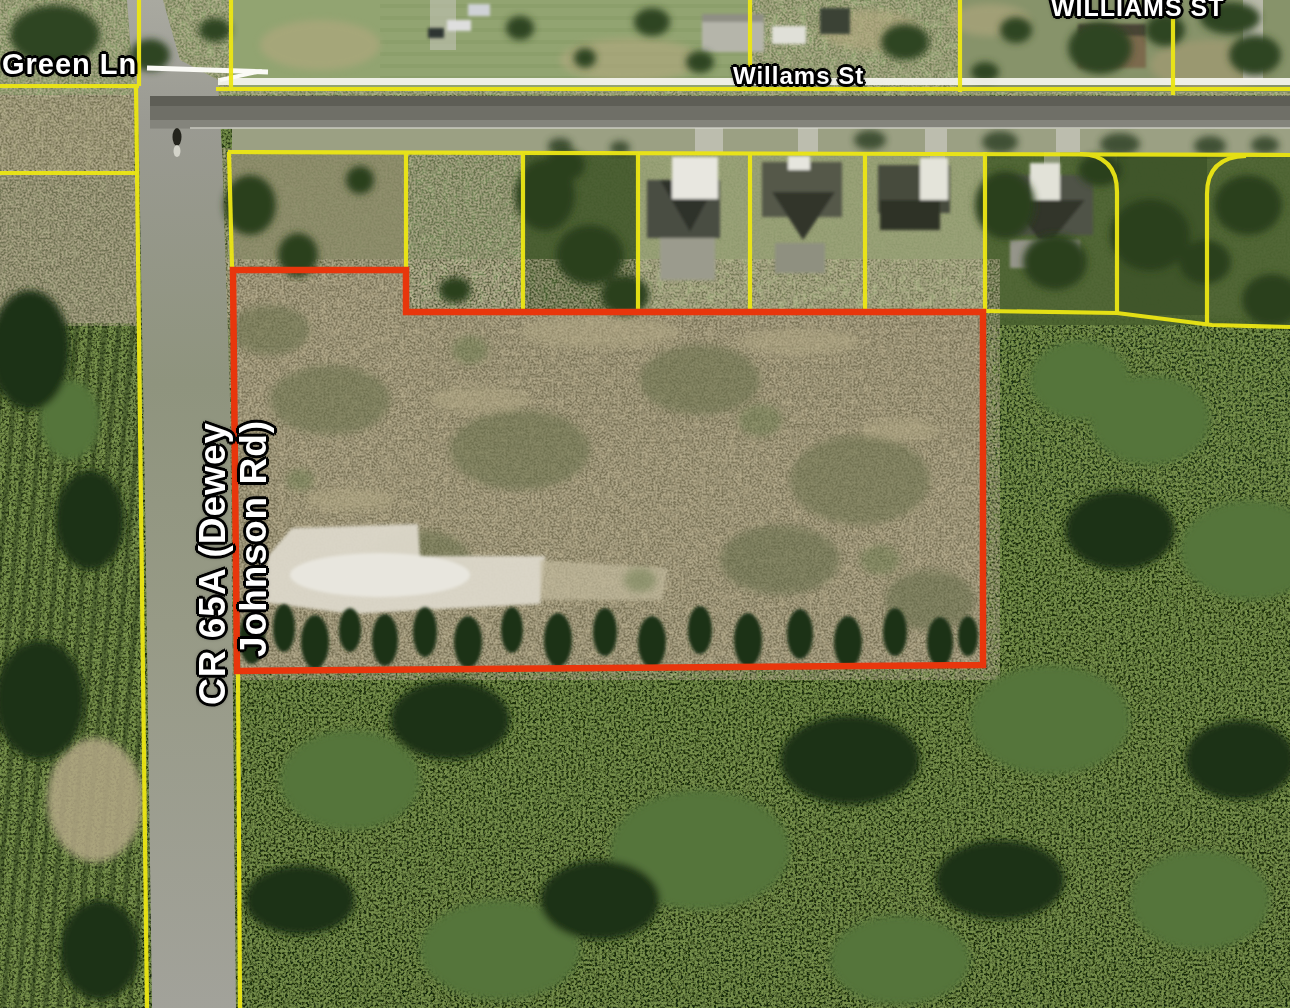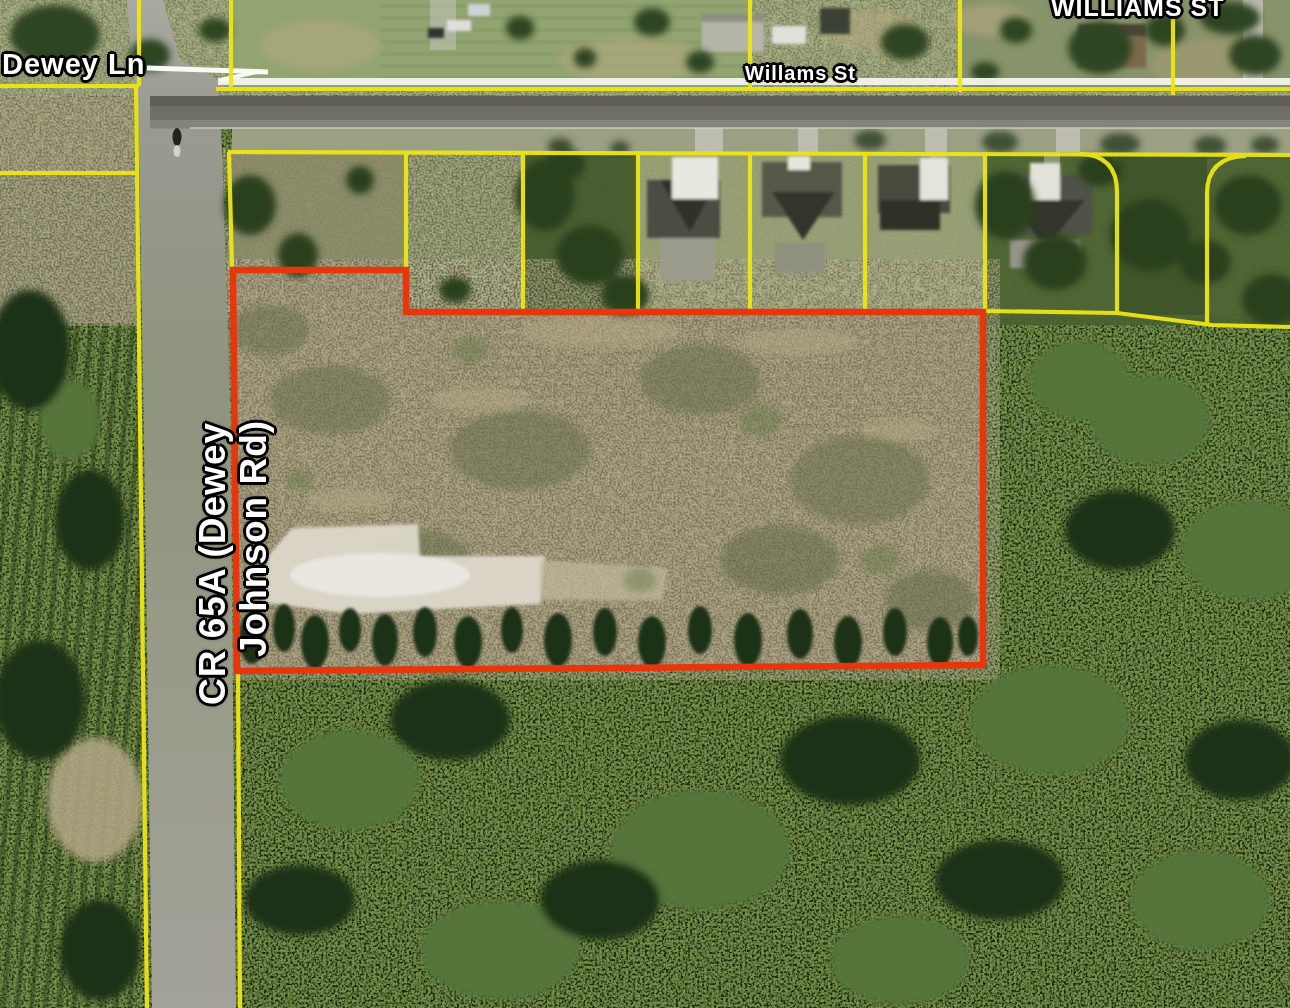--- a/index.html
+++ b/index.html
@@ -5,21 +5,21 @@
   html,body{margin:0;padding:0;background:#222;}
   #stage{position:relative;width:1290px;height:1008px;overflow:hidden;background:#3c5324;
          font-family:"Liberation Sans",sans-serif;}
   #stage svg{position:absolute;left:0;top:0;}
   .map-label{
     position:absolute;color:#fff;font-weight:bold;white-space:nowrap;letter-spacing:1px;
     text-shadow:-2px -2px 0 #000,2px -2px 0 #000,-2px 2px 0 #000,2px 2px 0 #000,
                 -3px 0 0 #000,3px 0 0 #000,0 -3px 0 #000,0 3px 0 #000,0 0 5px #000;
   }
   .lbl-green{left:2px;top:48px;font-size:29px;}
-  .lbl-willams{left:733px;top:62px;font-size:20px;margin-left:12px;}
+  .lbl-willams{left:733px;top:62px;font-size:24px;}
   .lbl-williams-upper{left:1051px;top:-7px;font-size:25px;letter-spacing:1px;}
   .lbl-cr65a{left:73px;top:504px;width:320px;height:82px;font-size:37px;line-height:41px;
              transform:rotate(-90deg);}
   .lbl-cr65a .l2{margin-left:48px;}
 </style>
 </head>
 <body>
 
 <div id="stage">
 
@@ -325,21 +325,21 @@
     <path d="M985,152 L985,311"></path>
     <path d="M1080,154 Q1117,155 1117,192 L1117,313"></path>
     <path d="M1246,156 Q1207,157 1207,194 L1207,324"></path>
     <path d="M985,311 L1117,313 L1212,325 L1290,327"></path>
     <path d="M238,670 L240,1008"></path>
   </g>
 
   <path fill="none" stroke="#e8360c" stroke-width="6.5" stroke-linejoin="miter" d="M233,270 L406,270 L406,312 L983,312 L983,665 L237,671 Z"></path>
 </svg>
 
-<div class="map-label lbl-green">Dewey Ln</div>
+<div class="map-label lbl-green">Green Ln</div>
 <div class="map-label lbl-willams">Willams St</div>
 <div class="map-label lbl-williams-upper">WILLIAMS ST</div>
 <div class="map-label lbl-cr65a">
   <div class="l1">CR 65A (Dewey</div>
   <div class="l2">Johnson Rd)</div>
 </div>
 
 </div>
 
 </body></html>

